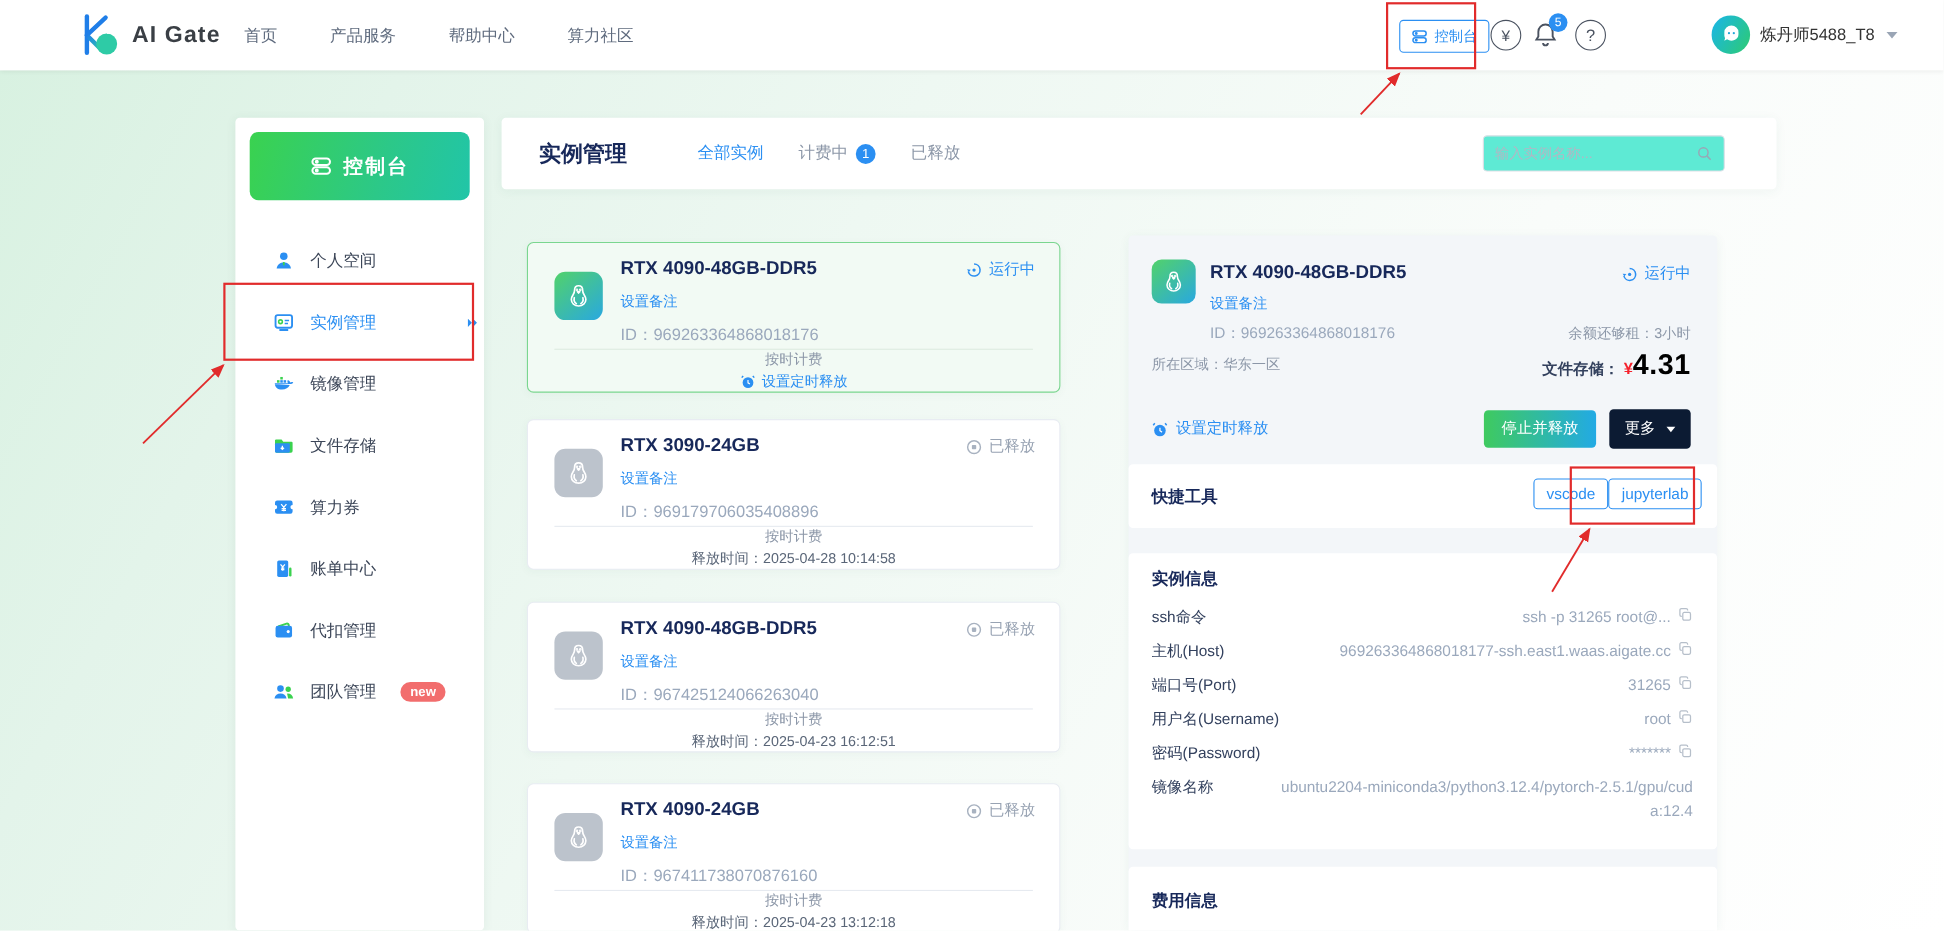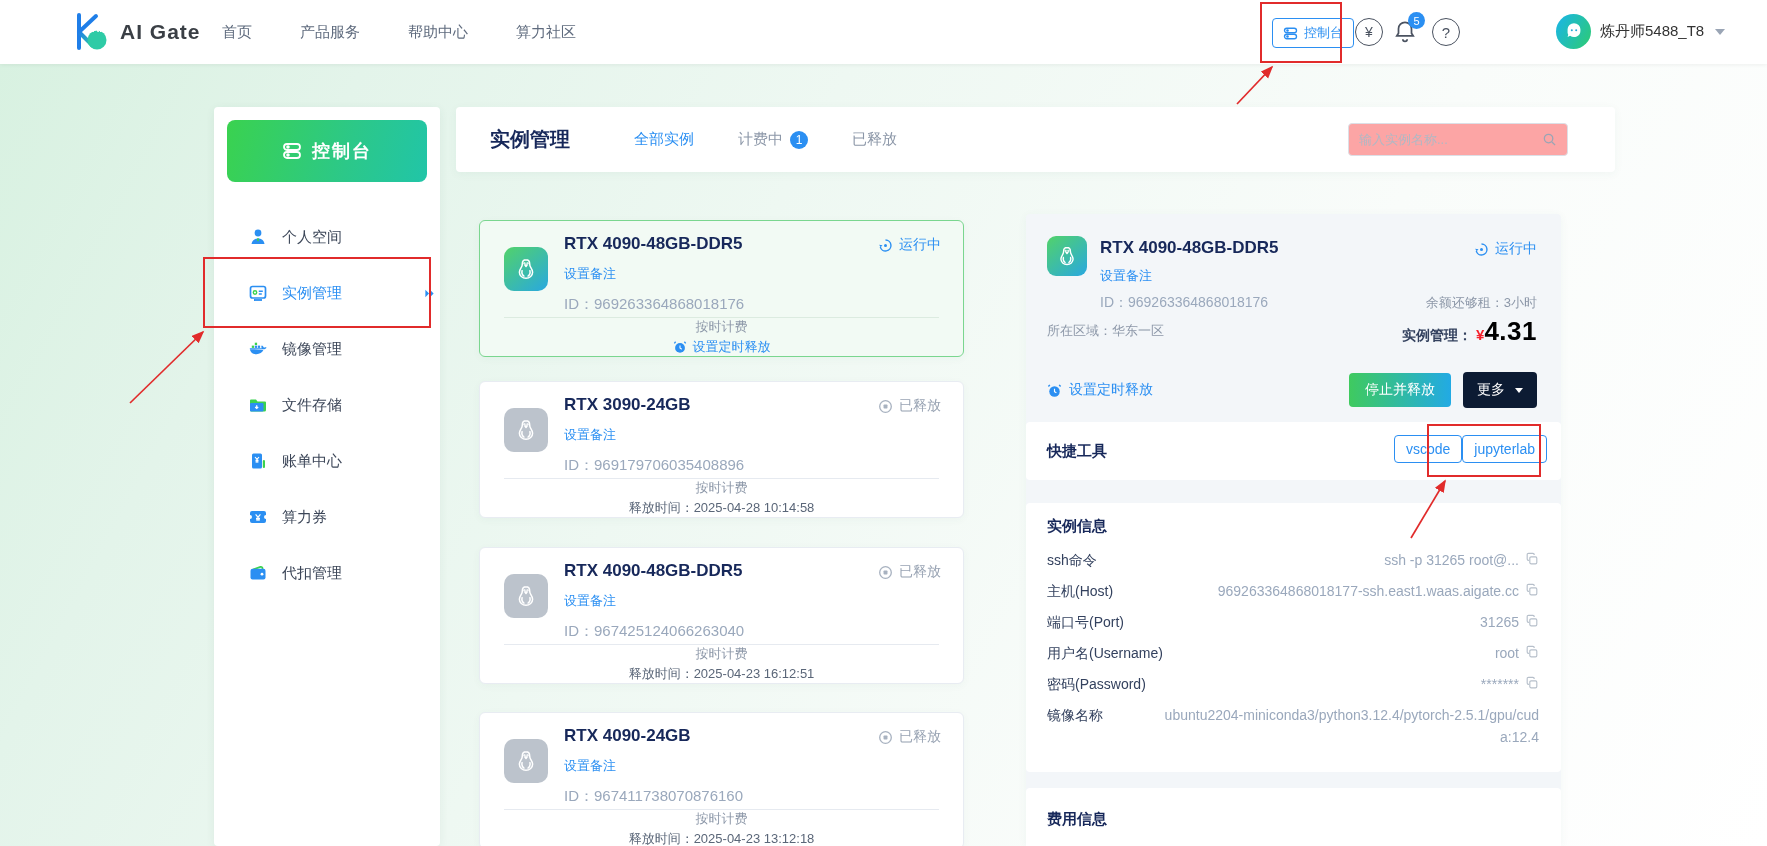--- a/index.html
+++ b/index.html
@@ -51,27 +51,27 @@
        font-size:15px; color:#3c4658; cursor:pointer; position:relative; }
   .side-item.active { color:#2b8ff2; }
   .side-item .expand { position:absolute; right:12px; }
   .badge-new { margin-left:8px; background:#f26d6d; color:#fff; font-size:12px; padding:2px 9px;
        border-radius:10px; font-weight:bold; }
 
   
   .header-bar { position:absolute; left:456px; top:107px; width:1159px; height:65px; background:#fff;
        border-radius:4px; box-shadow:0 2px 10px rgba(40,90,70,.05); display:flex; align-items:center; }
   .page-title { font-size:20px; font-weight:bold; color:#17285a; margin-left:34px; }
-  .tabs { display:flex; align-items:center; gap:44px; margin-left:64px; }
+  .tabs { display:flex; align-items:center; gap:32px; margin-left:64px; }
   .tab { font-size:15px; color:#8c97a8; cursor:pointer; display:flex; align-items:center; gap:7px; }
   .tab.active { color:#2b8ff2; }
   .tab-badge { width:18px; height:18px; border-radius:50%; background:#2b8ff2; color:#fff; font-size:12px;
        display:flex; align-items:center; justify-content:center; }
   .search-box { position:absolute; right:47px; top:16px; width:220px; height:33px; border:1px solid #dcdfe6;
-       border-radius:4px; background:#fca5a5; display:flex; align-items:center; padding:0 10px; }
+       border-radius:4px; background:#5eead4; display:flex; align-items:center; padding:0 10px; }
   .search-box input { border:none; outline:none; flex:1; font-size:13px; color:#333;
        font-family:inherit; background:transparent; }
   .search-box input::placeholder { color:#b0b8c4; }
 
   
   .inst-card { position:absolute; left:479px; width:485px; height:137px; background:#fff;
        border:1px solid #e8ecf2; border-radius:6px; box-shadow:0 2px 8px rgba(40,90,70,.04); cursor:pointer; }
   .inst-card.running { border:1px solid #7ad68f; background:#f2faf4; }
   .card-0 { top:220px; } .card-1 { top:381px; } .card-2 { top:547px; } .card-3 { top:712px; }
   .inst-icon { position:absolute; left:24px; top:26px; width:44px; height:44px; border-radius:10px;
@@ -265,49 +265,61 @@
           <rect x="2" y="8" width="13.5" height="8.5" rx="1.2" fill="#2b8ff2"></rect>
           <path d="M8.7 10.3v3M7.2 12l1.5 1.5L10.2 12" stroke="#fff" stroke-width="1.2" fill="none"></path>
         </svg>
       </span>
       <span>文件存储</span>
     </div>
 
     <div class="side-item">
       <span>
         <svg width="20" height="20" viewBox="0 0 20 20">
+          <path d="M2 6a2 2 0 0 1 2-2h12a2 2 0 0 1 2 2v2a2 2 0 0 0 0 4v2a2 2 0 0 1-2 2H4a2 2 0 0 1-2-2v-2a2 2 0 0 0 0-4z" fill="#2b8ff2"></path>
+          <path d="M7.6 7.3l2.4 2.9 2.4-2.9M10 10.2v3.6M8 11.4h4M8 12.9h4" stroke="#fff" stroke-width="1.2" fill="none"></path>
+        </svg>
+      </span>
+      <span>算力券</span>
+    </div>
+
+    <div class="side-item">
+      <span>
+        <svg width="20" height="20" viewBox="0 0 20 20">
           <rect x="4" y="2.5" width="10" height="15" rx="1.5" fill="#2b8ff2"></rect>
           <path d="M7 6l2 2.4L11 6M9 8.4v3.4M7.5 9.4h3M7.5 10.9h3" stroke="#fff" stroke-width="1.1" fill="none"></path>
           <rect x="14.8" y="9" width="2.2" height="8" rx="1.1" fill="#3ad24f"></rect>
         </svg>
       </span>
       <span>账单中心</span>
-    </div>
-
-    <div class="side-item">
-      <span>
-        <svg width="20" height="20" viewBox="0 0 20 20">
-          <path d="M2 6a2 2 0 0 1 2-2h12a2 2 0 0 1 2 2v2a2 2 0 0 0 0 4v2a2 2 0 0 1-2 2H4a2 2 0 0 1-2-2v-2a2 2 0 0 0 0-4z" fill="#2b8ff2"></path>
-          <path d="M7.6 7.3l2.4 2.9 2.4-2.9M10 10.2v3.6M8 11.4h4M8 12.9h4" stroke="#fff" stroke-width="1.2" fill="none"></path>
-        </svg>
-      </span>
-      <span>算力券</span>
     </div>
 
     <div class="side-item">
       <span>
         <svg width="20" height="20" viewBox="0 0 20 20">
           <path d="M5 6.5l7.5-2.6c1-.3 2 .4 2 1.5v1.1" fill="none" stroke="#3ad24f" stroke-width="1.8"></path>
           <rect x="2.5" y="5.8" width="15" height="10.8" rx="2" fill="#2b8ff2"></rect>
           <circle cx="14" cy="11.2" r="1.4" fill="#fff"></circle>
         </svg>
       </span>
       <span>代扣管理</span>
     </div>
 
+    <div class="side-item">
+      <span>
+        <svg width="20" height="20" viewBox="0 0 20 20">
+          <circle cx="7" cy="7" r="3" fill="#2b8ff2"></circle>
+          <path d="M1.5 16c.5-3 2.7-4.5 5.5-4.5s5 1.5 5.5 4.5z" fill="#2b8ff2"></path>
+          <circle cx="14" cy="7.6" r="2.4" fill="#3ad24f"></circle>
+          <path d="M13 11.6c2.6-.3 5 1 5.5 4.4h-4.6z" fill="#3ad24f"></path>
+        </svg>
+      </span>
+      <span>团队管理</span>
+      <span class="badge-new">new</span>
+    </div>
   </div>
 </div>
 
 <div class="header-bar">
   <span class="page-title">实例管理</span>
   <div class="tabs">
     <span class="tab active">
       <span>全部实例</span>
     </span>
     <span class="tab">
@@ -458,21 +470,21 @@
       <path d="M1.2 7.2l1.7 2.6 1.9-2.2z" fill="#2b8ff2"></path>
         <circle cx="8" cy="8" r="1.6" fill="#2b8ff2"></circle>
     </svg>
     <span>运行中</span>
   </span>
   <span class="d-note">设置备注</span>
   <span class="d-id"><span>ID：</span><span>969263364868018176</span></span>
   <span class="d-balance">余额还够租：3小时</span>
   <span class="d-region">所在区域：华东一区</span>
   <span class="d-cost">
-    <span class="d-cost-label">实例管理：</span>
+    <span class="d-cost-label">文件存储：</span>
     <span class="d-cost-cur">¥</span>
     <span class="d-cost-val">4.31</span>
   </span>
 
   <div class="d-actions">
     <span class="d-timed">
       <svg width="15" height="15" viewBox="0 0 16 16">
         <path d="M3 2L1.5 3.8M13 2l1.5 1.8" stroke="#2b8ff2" stroke-width="1.5" fill="none"></path>
         <circle cx="8" cy="9" r="5.6" fill="#2b8ff2"></circle>
         <path d="M8 6.2v3l2 1.3" stroke="#fff" stroke-width="1.2" fill="none"></path>

